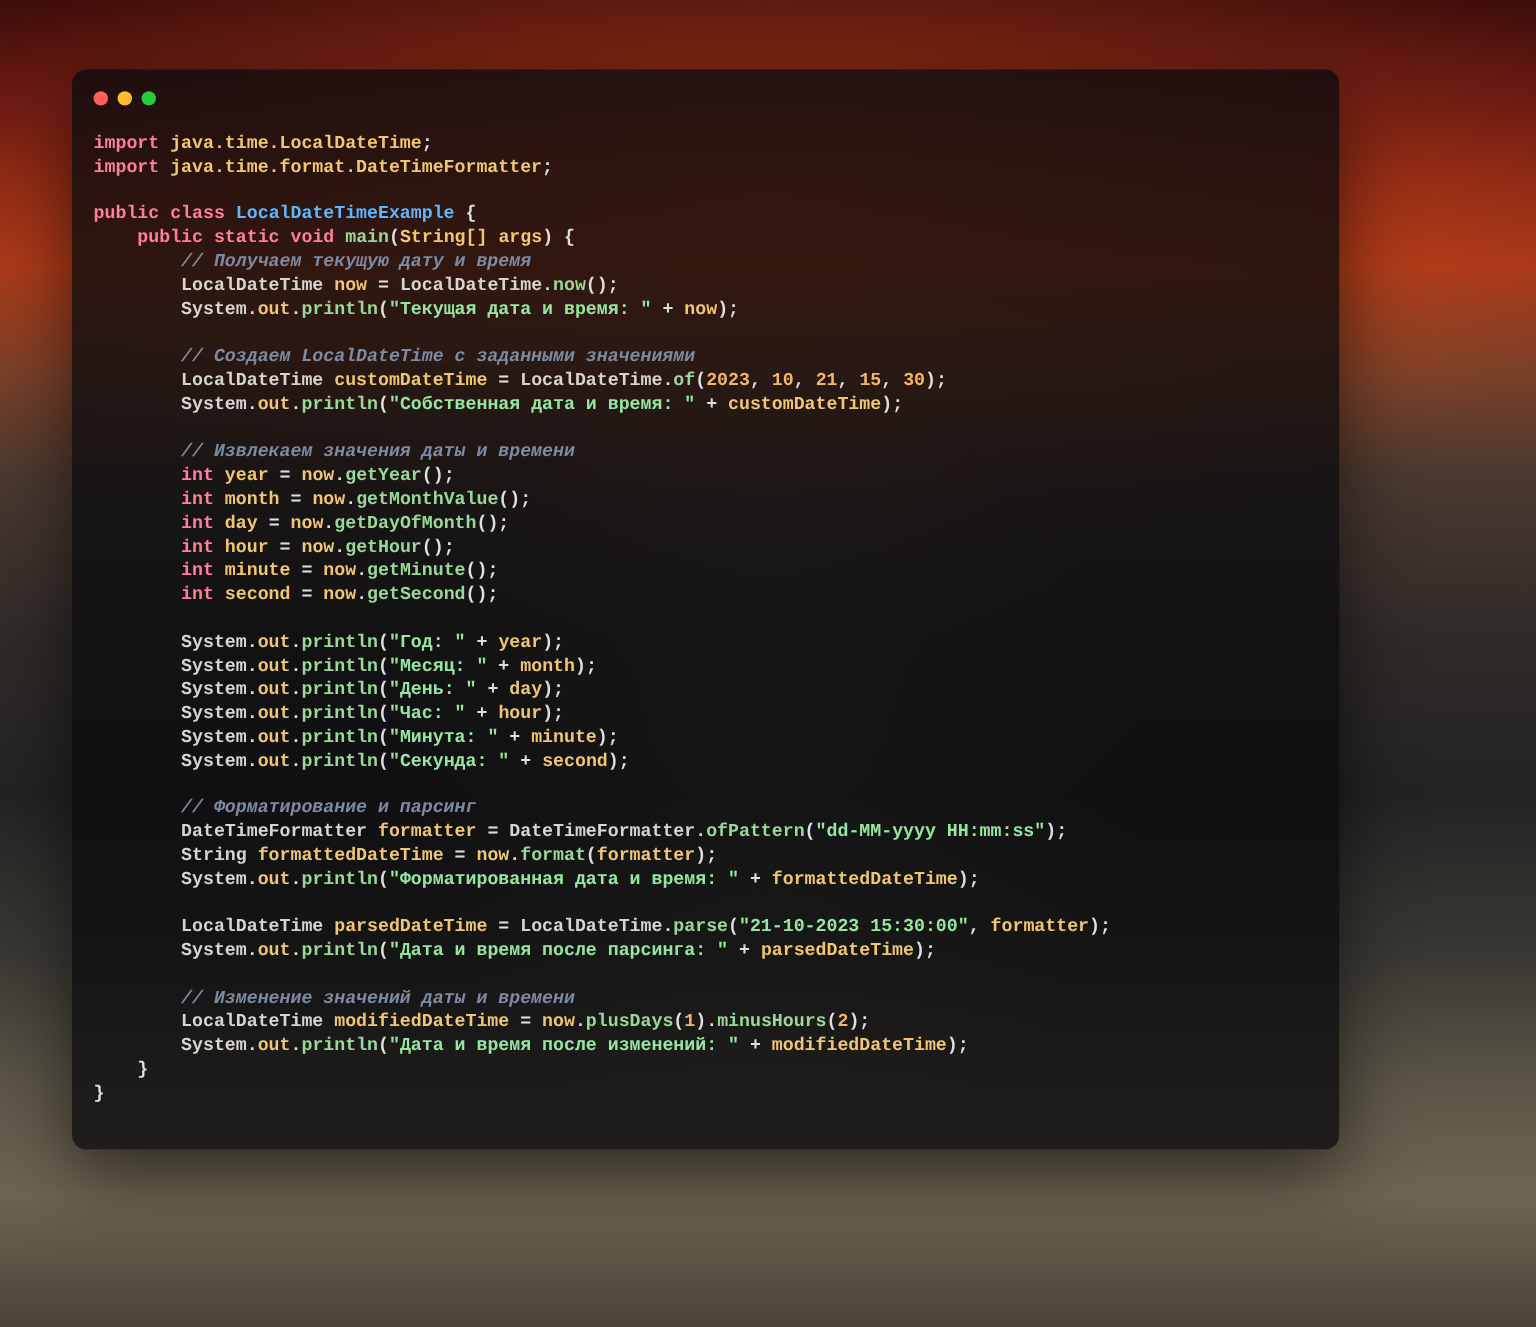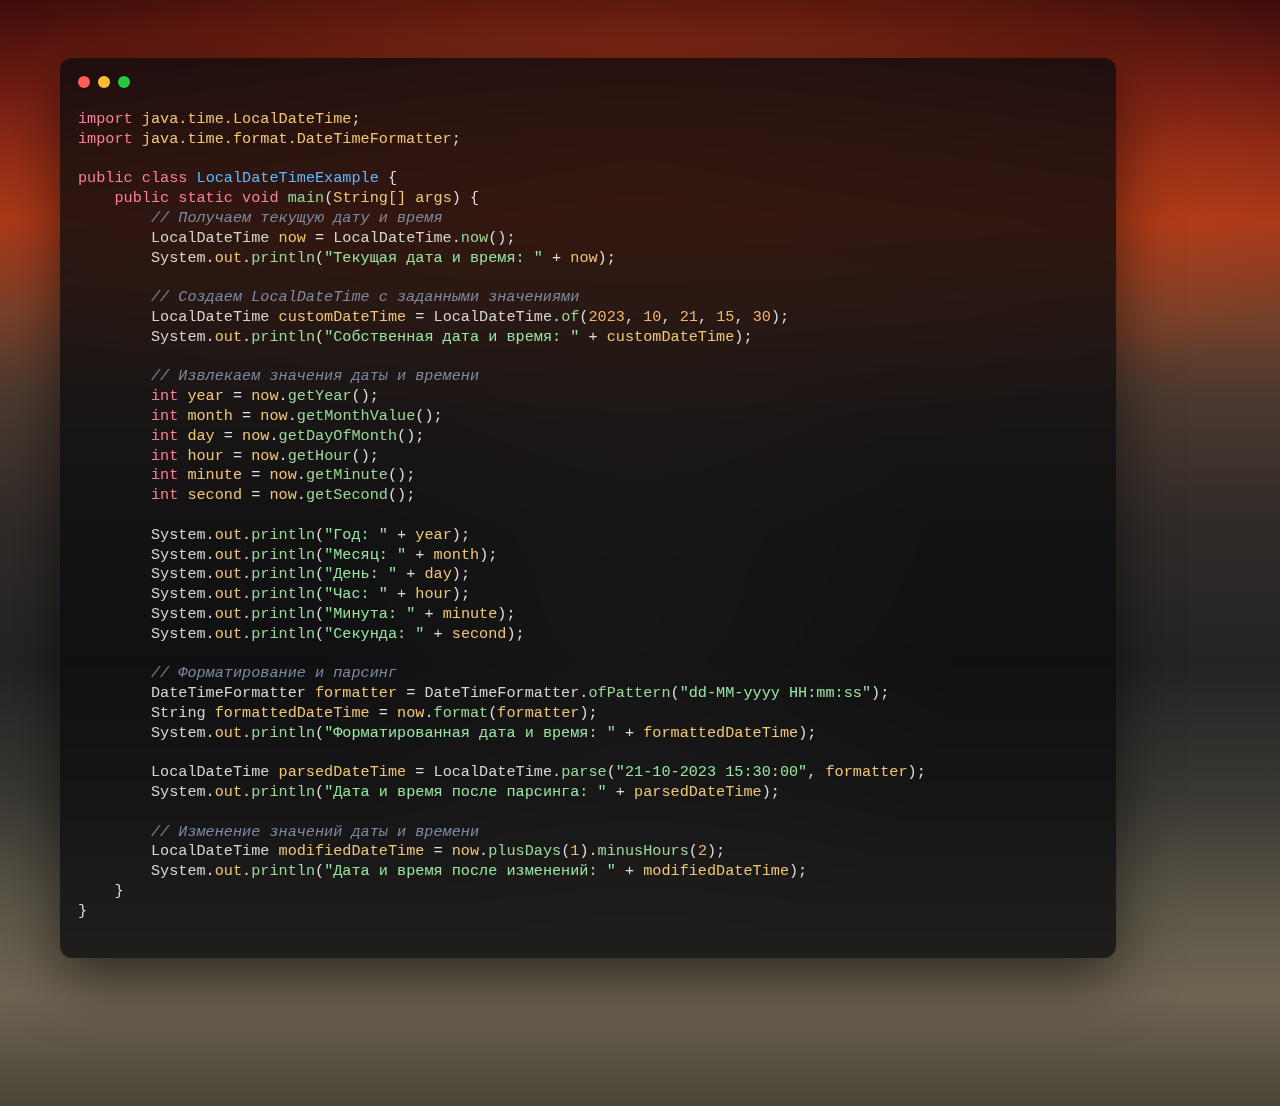--- a/index.html
+++ b/index.html
@@ -48,20 +48,21 @@
   .tl.red { background:#ff5f56; }
   .tl.yel { background:#ffbd2e; }
   .tl.grn { background:#27c93f; }
 
   pre.code {
     font-family: inherit;
     font-size: 15.2px;
     line-height: 19.8px;
     color: #d8d4cf;
     white-space: pre;
+    font-weight: bold;
   }
   .kw   { color:#ff7f98; }            
   .cls  { color:#5eb8ff; }            
   .fn   { color:#9ad89a; }            
   .var  { color:#f0c674; }            
   .str  { color:#96e6a1; }            
   .num  { color:#f5b56a; }            
   .cmt  { color:#7d8aa0; font-style:italic; }
   .op   { color:#dedede; }            
   .typ  { color:#d8d4cf; }            

